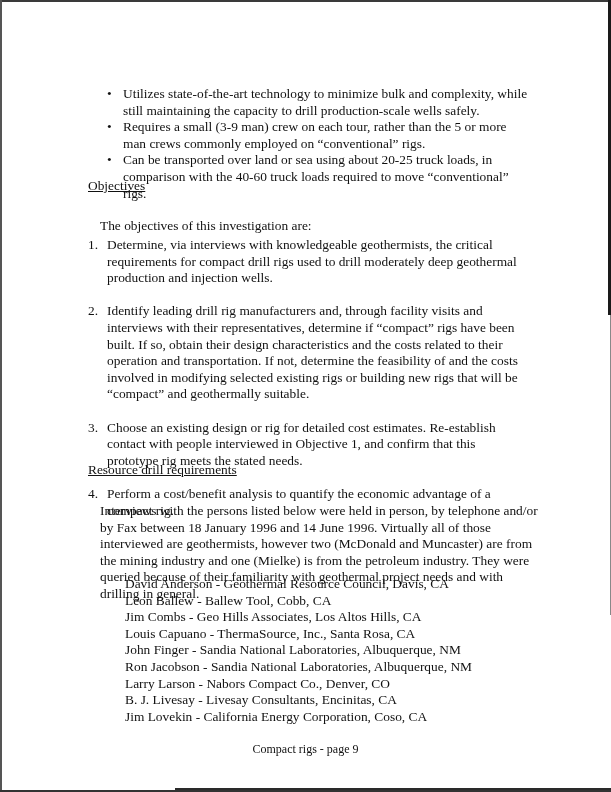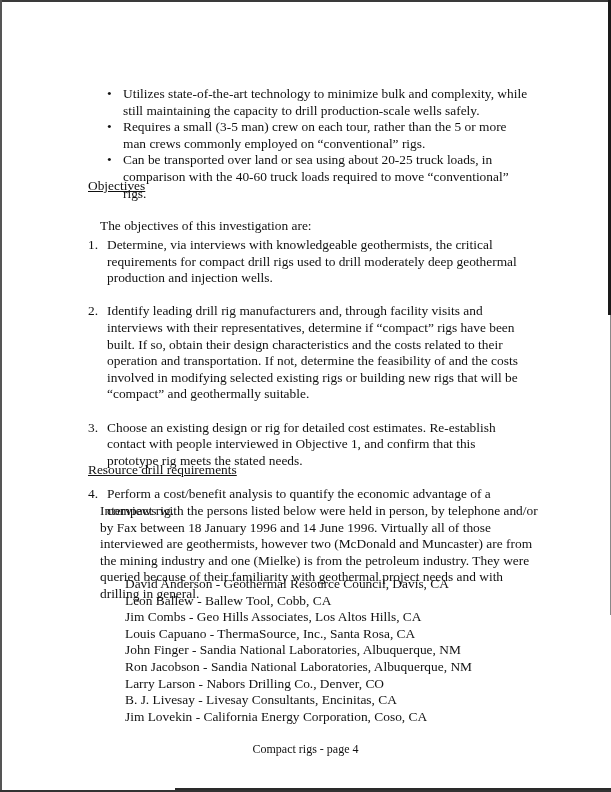--- a/index.html
+++ b/index.html
@@ -43,21 +43,21 @@
   <div class="scan-bottom"></div>
   <div class="scan-bottom2"></div>
 
   <ul class="bullets">
     <li>
       <span class="dot">•</span>
       <span>Utilizes state-of-the-art technology to minimize bulk and complexity, while still maintaining the capacity to drill production-scale wells safely.</span>
     </li>
     <li>
       <span class="dot">•</span>
-      <span>Requires a small (3-5 man) crew on each tour, rather than the 5 or more man crews commonly employed on “conventional” rigs.</span>
+      <span>Requires a small (3-9 man) crew on each tour, rather than the 5 or more man crews commonly employed on “conventional” rigs.</span>
     </li>
     <li>
       <span class="dot">•</span>
       <span>Can be transported over land or sea using about 20-25 truck loads, in comparison with the 40-60 truck loads required to move “conventional” rigs.</span>
     </li>
   </ul>
 
   <div class="heading" style="top:178px;">Objectives</div>
   <p class="para" style="top:206px;">The objectives of this investigation are:</p>
 
@@ -83,19 +83,19 @@
   <div class="heading" style="top:462px;">Resource drill requirements</div>
   <p class="para" style="top:491px;">Interviews with the persons listed below were held in person, by telephone and/or by Fax between 18 January 1996 and 14 June 1996. Virtually all of those interviewed are geothermists, however two (McDonald and Muncaster) are from the mining industry and one (Mielke) is from the petroleum industry. They were queried because of their familiarity with geothermal project needs and with drilling in general.</p>
 
   <ul class="contacts">
     <li>David Anderson - Geothermal Resource Council, Davis, CA</li>
     <li>Leon Ballew - Ballew Tool, Cobb, CA</li>
     <li>Jim Combs - Geo Hills Associates, Los Altos Hills, CA</li>
     <li>Louis Capuano - ThermaSource, Inc., Santa Rosa, CA</li>
     <li>John Finger - Sandia National Laboratories, Albuquerque, NM</li>
     <li>Ron Jacobson - Sandia National Laboratories, Albuquerque, NM</li>
-    <li>Larry Larson - Nabors Drilling Co., Denver, CO</li>
+    <li>Larry Larson - Nabors Compact Co., Denver, CO</li>
     <li>B. J. Livesay - Livesay Consultants, Encinitas, CA</li>
     <li>Jim Lovekin - California Energy Corporation, Coso, CA</li>
   </ul>
 
-  <div class="footer">Compact rigs - page 4</div>
+  <div class="footer">Compact rigs - page 9</div>
 </div>
 
 </body></html>

